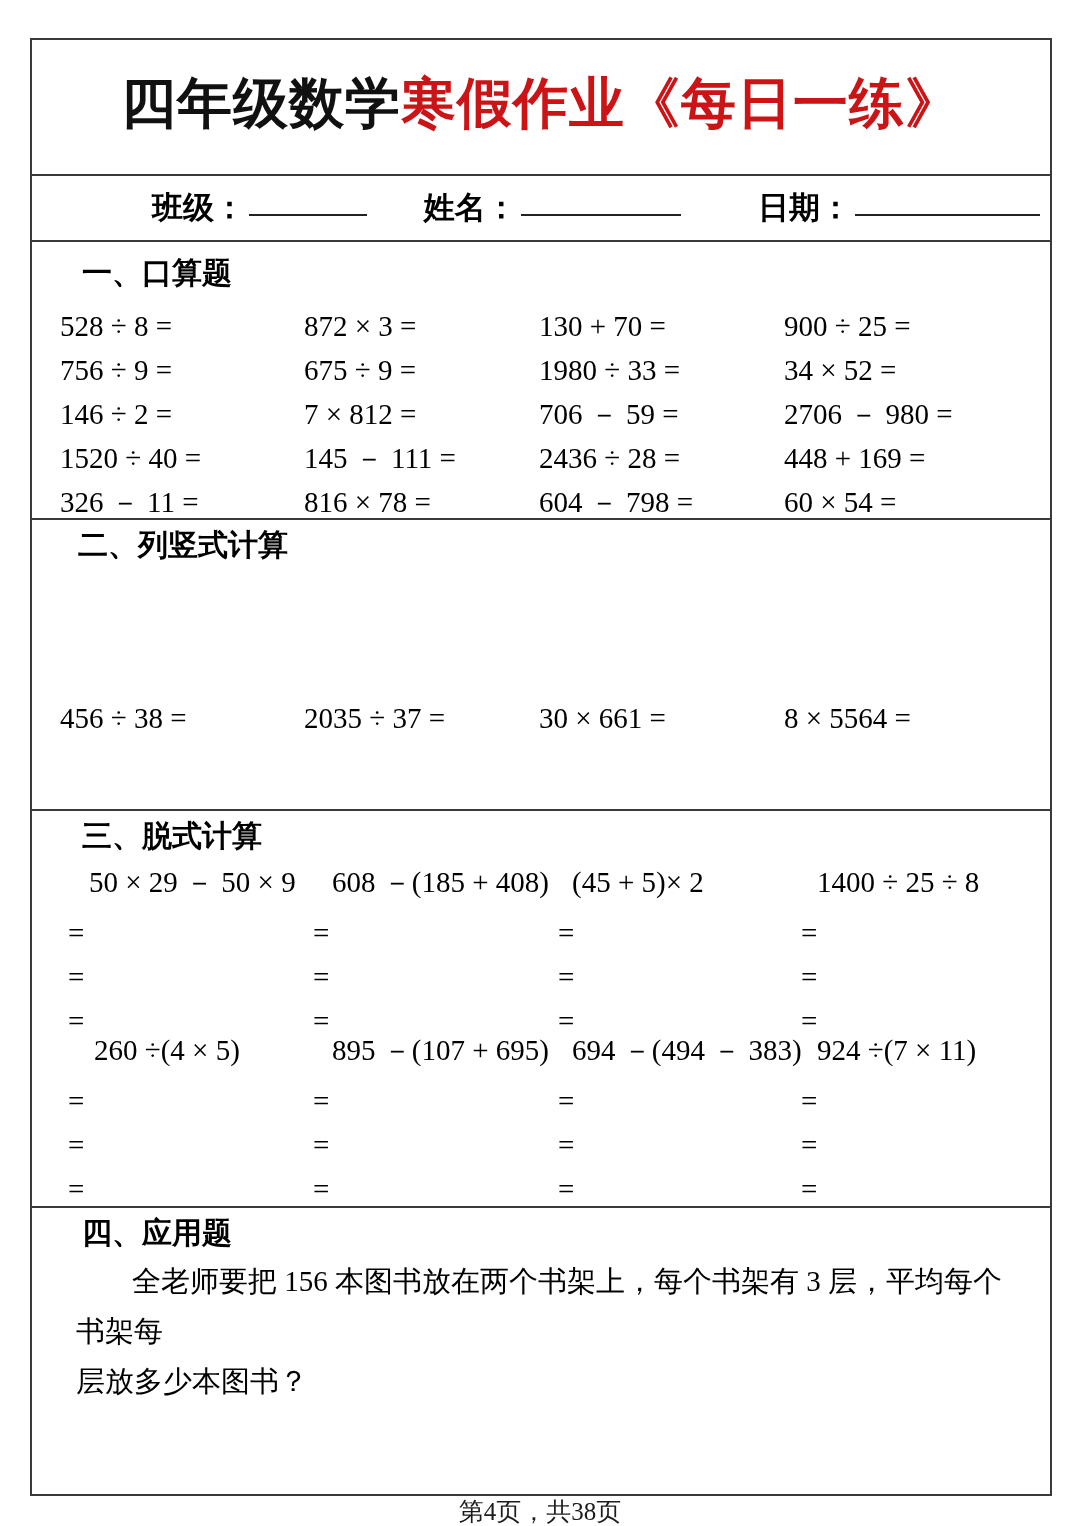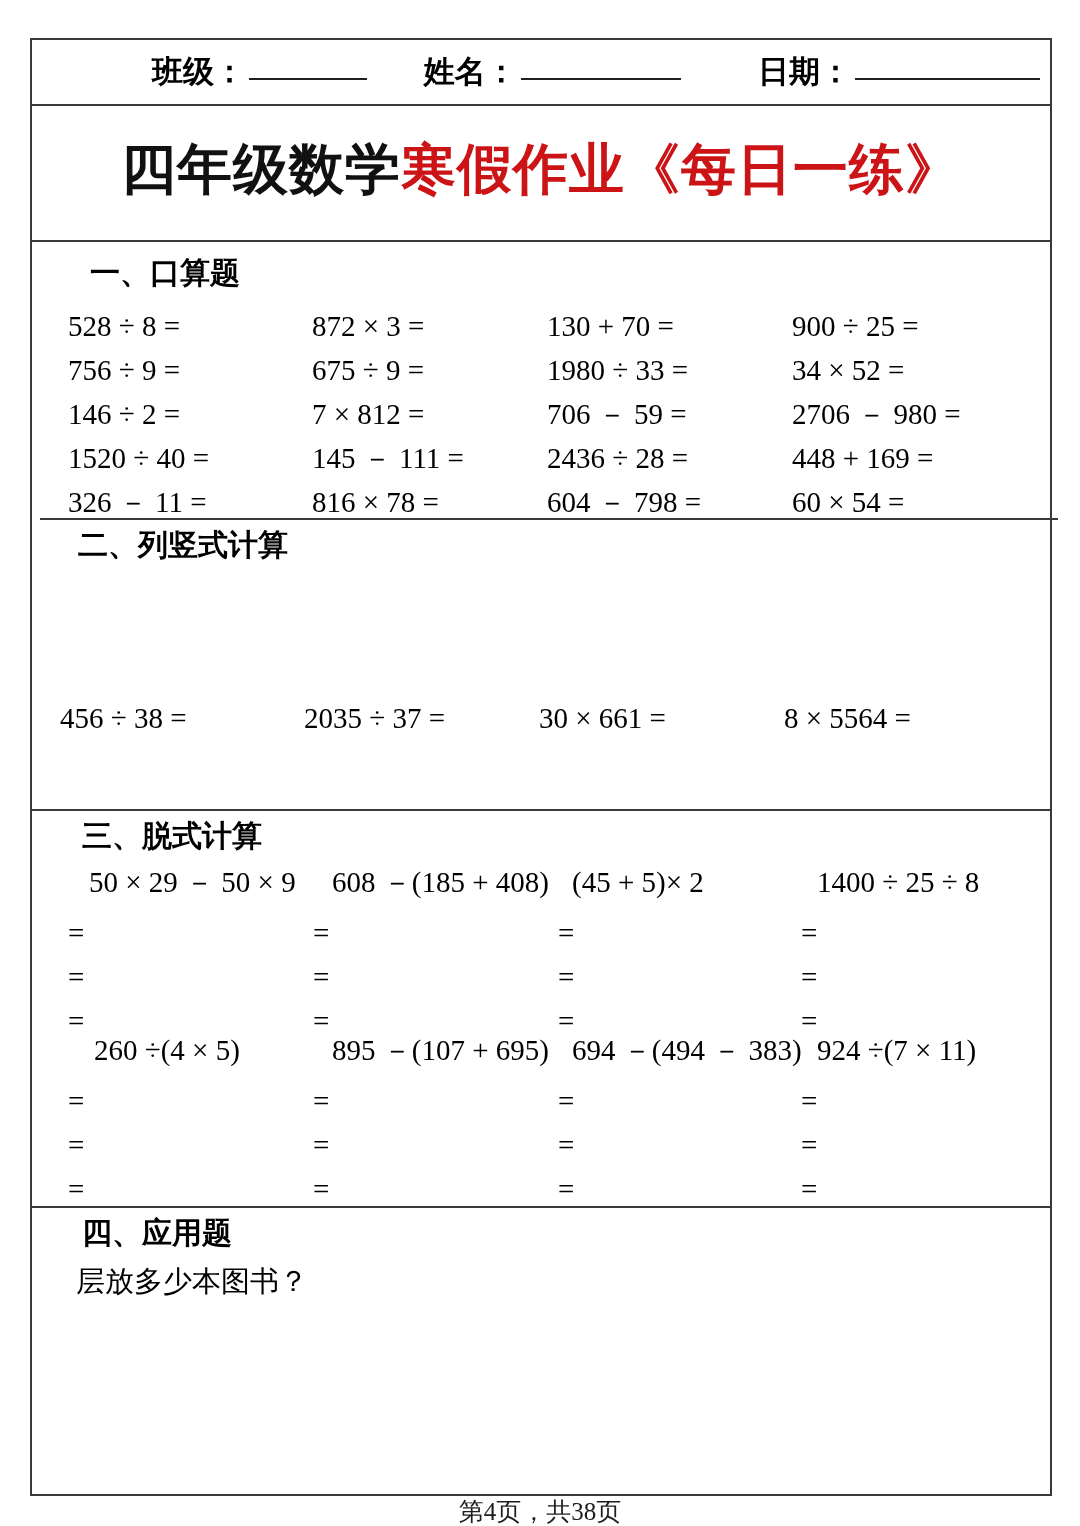--- a/index.html
+++ b/index.html
@@ -93,21 +93,21 @@
   .sec-head {
     font-family: "DejaVu Sans", "Liberation Sans", sans-serif;
     font-weight: bold;
     font-size: 30px;
     line-height: 34px;
     white-space: nowrap;
   }
   .sec-num { letter-spacing: 0px; }
 
   
-  .band-s1 { height: 278px; margin-left: 8px; }
+  .band-s1 { height: 278px; }
   .s1-head { position: absolute; left: 50px; top: 14px; }
   .s1-grid {
     position: absolute;
     left: 0; top: 62px;
     width: 100%;
   }
   .prob-row {
     position: relative;
     height: 44px;
   }
@@ -199,46 +199,46 @@
     line-height: 28px;
     color: #1c1c1c;
   }
 </style>
 </head>
 <body>
 
 <div class="page">
 
   <div class="sheet">
+
+    <div class="band band-title">
+      <div class="title">
+        <span class="t-black">四年级数学</span><span class="t-red">寒假作业《每日一练》</span>
+      </div>
+    </div>
 
     <div class="band band-info">
       <div class="info-row">
         <span class="info-field">
           <span class="info-label">班级：</span>
           <span class="blank-line blank-class"></span>
         </span>
         <span class="gap-a"></span>
         <span class="info-field">
           <span class="info-label">姓名：</span>
           <span class="blank-line blank-name"></span>
         </span>
         <span class="gap-b"></span>
         <span class="info-field">
           <span class="info-label">日期：</span>
           <span class="blank-line blank-date"></span>
         </span>
       </div>
     </div>
 
-    <div class="band band-title">
-      <div class="title">
-        <span class="t-black">四年级数学</span><span class="t-red">寒假作业《每日一练》</span>
-      </div>
-    </div>
-
     <div class="band band-s1">
       <div class="sec-head s1-head">
         <span class="sec-num">一、</span><span>口算题</span>
       </div>
       <div class="s1-grid">
         <div class="prob-row">
           <span class="prob c0">528 ÷ 8 =</span>
           <span class="prob c1">872 × 3 =</span>
           <span class="prob c2">130 + 70 =</span>
           <span class="prob c3">900 ÷ 25 =</span>
@@ -336,20 +336,21 @@
         <span class="eqm e2">=</span>
         <span class="eqm e3">=</span>
       </div>
     </div>
 
     <div class="band band-s4 last">
       <div class="sec-head s4-head">
         <span class="sec-num">四、</span><span>应用题</span>
       </div>
       <div class="s4-body">
+        <div class="s4-line1">全老师要把 156 本图书放在两个书架上，每个书架有 3 层，平均每个书架每</div>
         <div>层放多少本图书？</div>
       </div>
     </div>
 
   </div>
 
   <div class="footer">第4页，共38页</div>
 
 </div>
 

